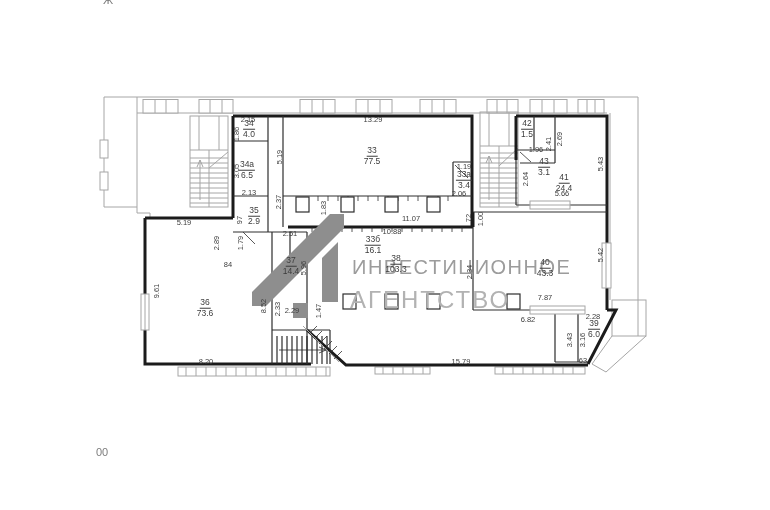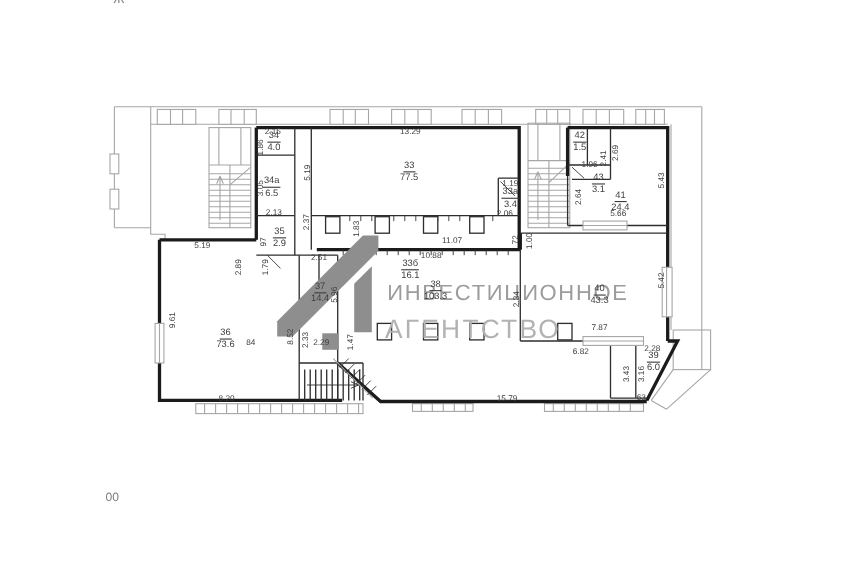--- a/index.html
+++ b/index.html
@@ -236,21 +236,21 @@
       <div class="dim rot" style="left: 549px; top: 144px;">2.41</div>
       <div class="dim rot" style="left: 560px; top: 139px;">2.69</div>
       <div class="dim rot" style="left: 526px; top: 179px;">2.64</div>
       <div class="dim rot" style="left: 601px; top: 164px;">5.43</div>
       <div class="dim" style="left: 562px; top: 194px; text-align: right;">5.66</div>
       <div class="dim" style="left: 184px; top: 223px;">5.19</div>
       <div class="dim rot" style="left: 217px; top: 243px;">2.89</div>
       <div class="dim rot" style="left: 241px; top: 243px;">1.79</div>
       <div class="dim rot" style="left: 240px; top: 220px;">97</div>
       <div class="dim rot" style="left: 279px; top: 202px;">2.37</div>
-      <div class="dim" style="left: 228px; top: 265px; margin-top: 46px;">84</div>
+      <div class="dim" style="left: 228px; top: 265px;">84</div>
       <div class="dim rot" style="left: 157px; top: 291px;">9.61</div>
       <div class="dim" style="left: 290px; top: 234px;">2.51</div>
       <div class="dim rot" style="left: 304px; top: 268px;">5.96</div>
       <div class="dim rot" style="left: 324px; top: 208px;">1.83</div>
       <div class="dim rot" style="left: 278px; top: 309px;">2.33</div>
       <div class="dim rot" style="left: 264px; top: 306px;">8.52</div>
       <div class="dim" style="left: 292px; top: 311px;">2.29</div>
       <div class="dim rot" style="left: 319px; top: 311px;">1.47</div>
       <div class="dim" style="left: 411px; top: 219px;">11.07</div>
       <div class="dim" style="left: 392px; top: 232px;">10.88</div>

